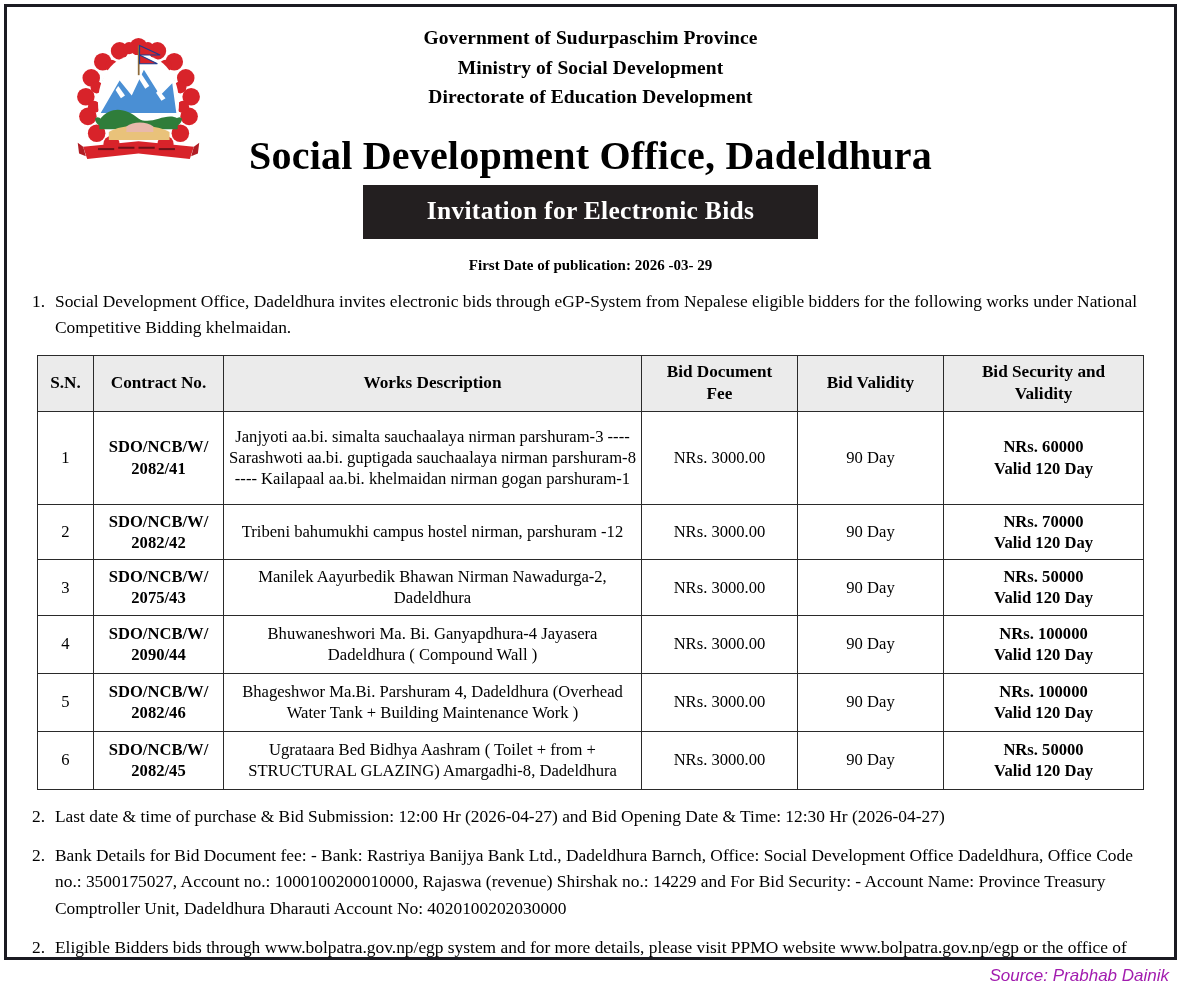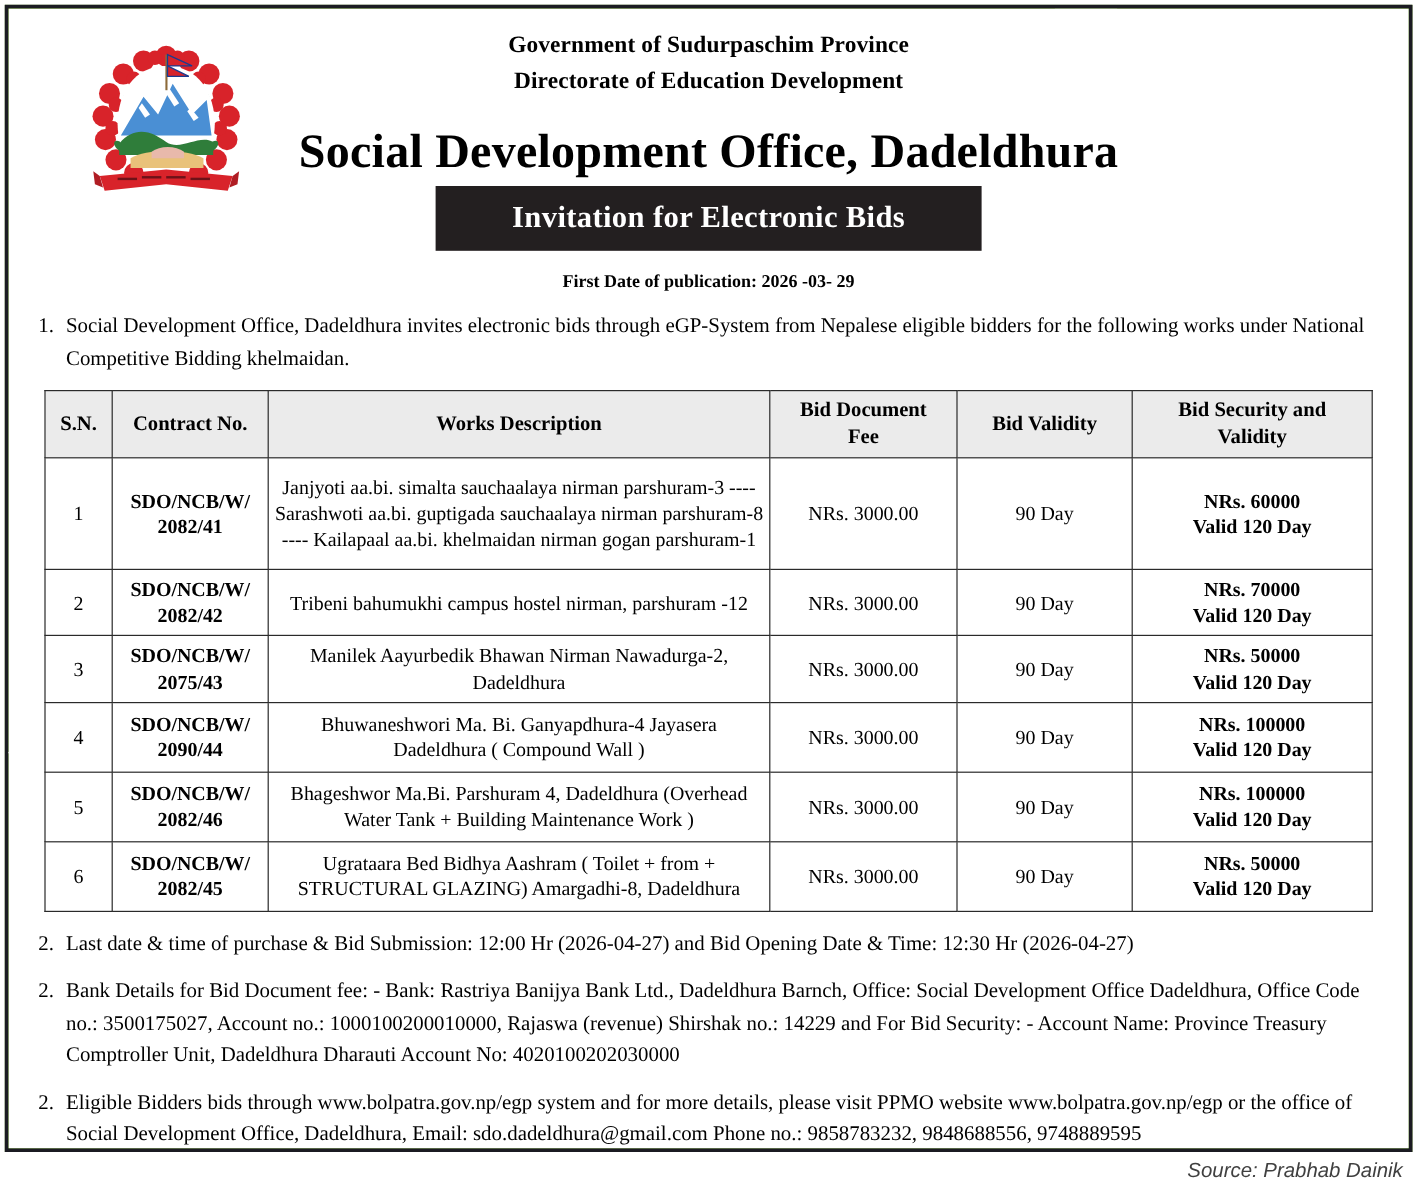--- a/index.html
+++ b/index.html
@@ -13,21 +13,21 @@
     color: #000;
     position: relative;
     overflow: hidden;
   }
 
   
   #page {
     position: absolute;
     left: 4px; top: 4px;
     width: 1173px; height: 956px;
-    background: #4d7c0f;
+    background: #4c1d95;
     border: 3px solid #1b1b22;
     overflow: hidden;
   }
   #doc {
     position: relative;
     width: 100%; height: 100%;
     padding: 10px 14px 0 14px;
     background: #fff;
     z-index: 2;
   }
@@ -144,21 +144,21 @@
   .desc-cell { line-height: 1.32; padding: 7px 10px; }
   .two-line span { display: block; font-weight: bold; }
 
   
   .source {
     position: absolute;
     right: 12px; bottom: 6px;
     font-family: "Liberation Sans", "DejaVu Sans", sans-serif;
     font-style: italic;
     font-size: 17px;
-    color: #404040;
+    color: #a21caf;
     z-index: 3;
   }
 </style>
 </head>
 <body>
 
 <div id="page">
 
   <div class="wm-layer">
     <div class="wm-tri" style="left:872px; top:0px; border-left:26px solid transparent; border-right:26px solid transparent; border-top:96px solid #dbe8f7;"></div>
@@ -233,20 +233,21 @@
         <path d="M182 172 L 190 166 L 188 182 L 178 186 Z" fill="#b01d24"></path>
         <g fill="#5c1016" opacity=".85">
           <rect x="40" y="174" width="24" height="3"></rect>
             <rect x="70" y="172" width="24" height="3"></rect>
           <rect x="100" y="172" width="24" height="3"></rect>
             <rect x="130" y="174" width="24" height="3"></rect>
         </g>
       </svg>
 
       <div class="hdr-line-1">Government of Sudurpaschim Province</div>
+      <div class="hdr-line-2">Ministry of Social Development</div>
       <div class="hdr-line-3">Directorate of Education Development</div>
       <div class="hdr-office">Social Development Office, Dadeldhura</div>
 
       <div class="banner">Invitation for Electronic Bids</div>
 
       <div class="pubdate">First Date of publication: 2026 -03- 29</div>
     </div>
 
     <div class="clause clause-1">
       <div class="num">1.</div>

